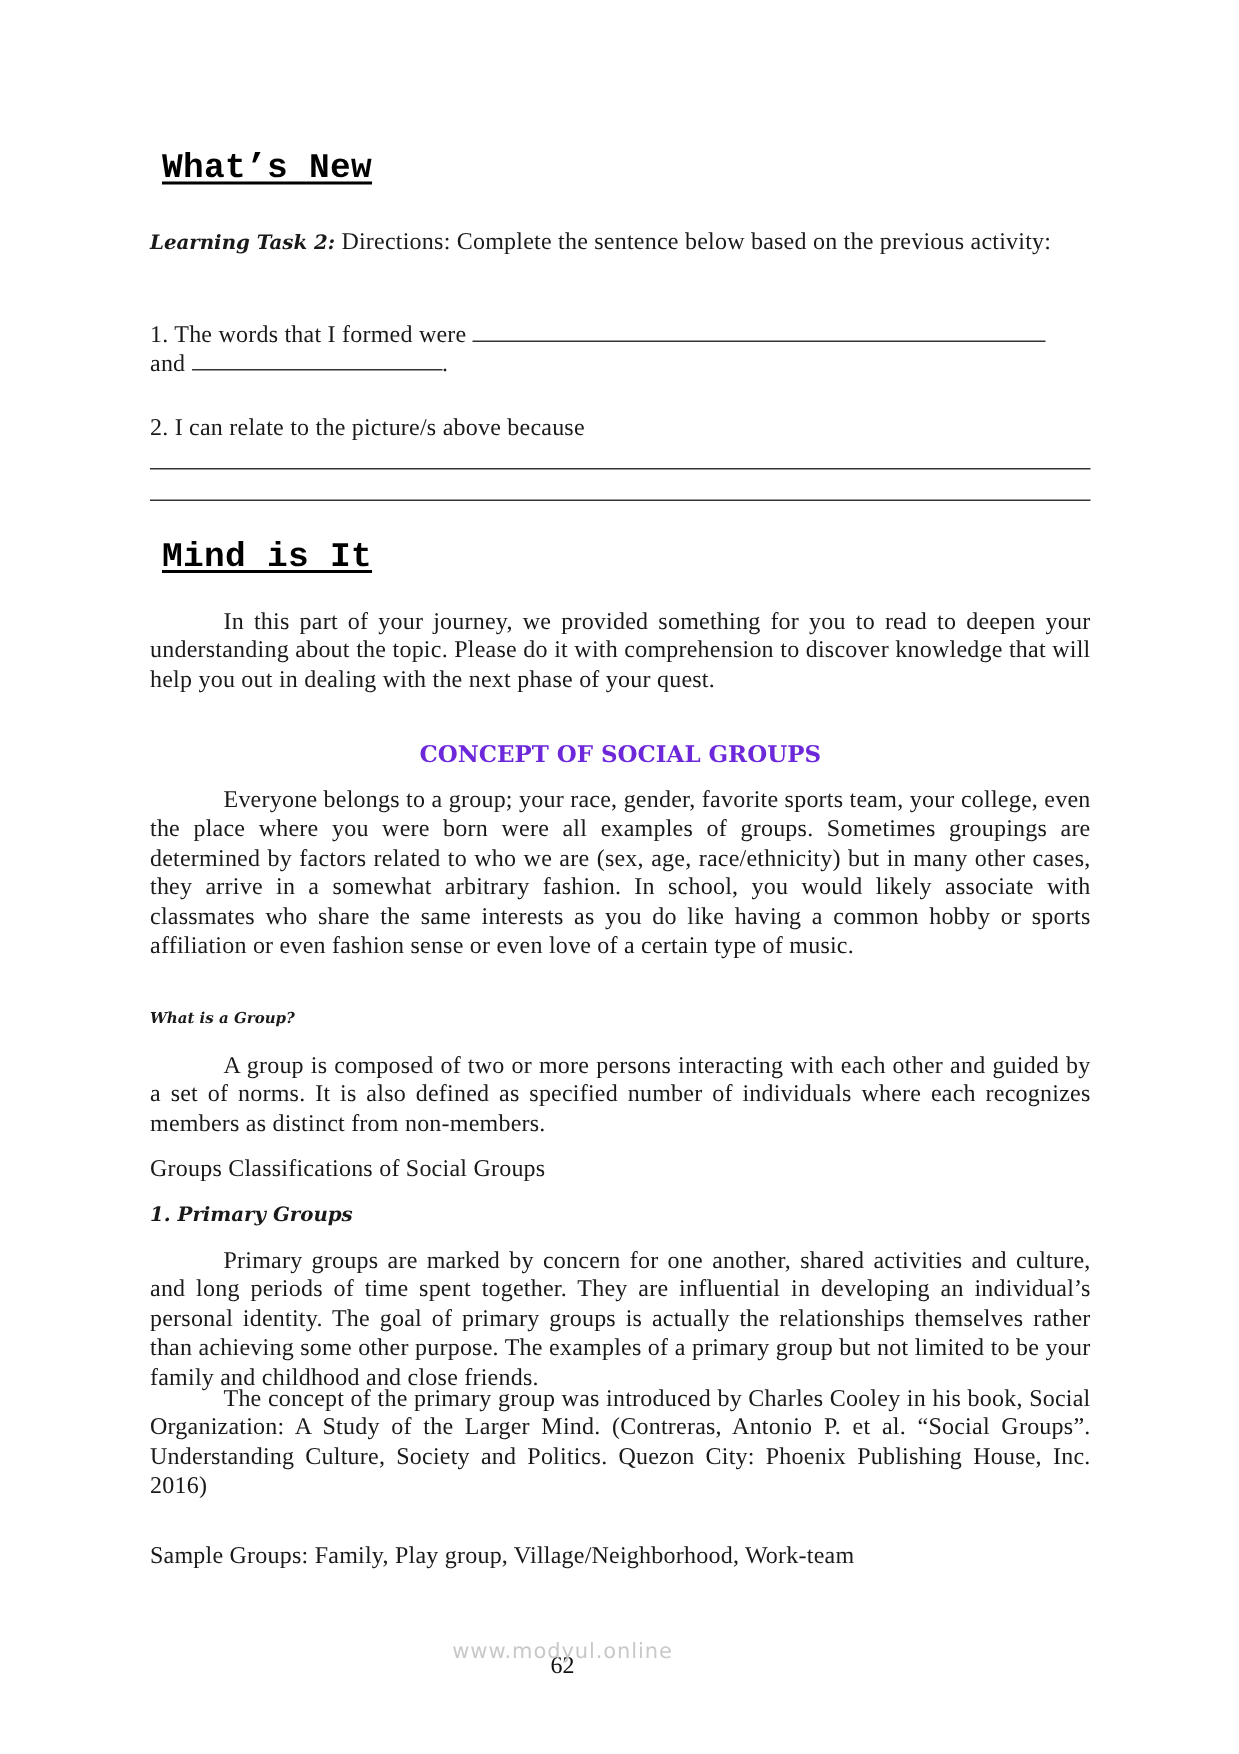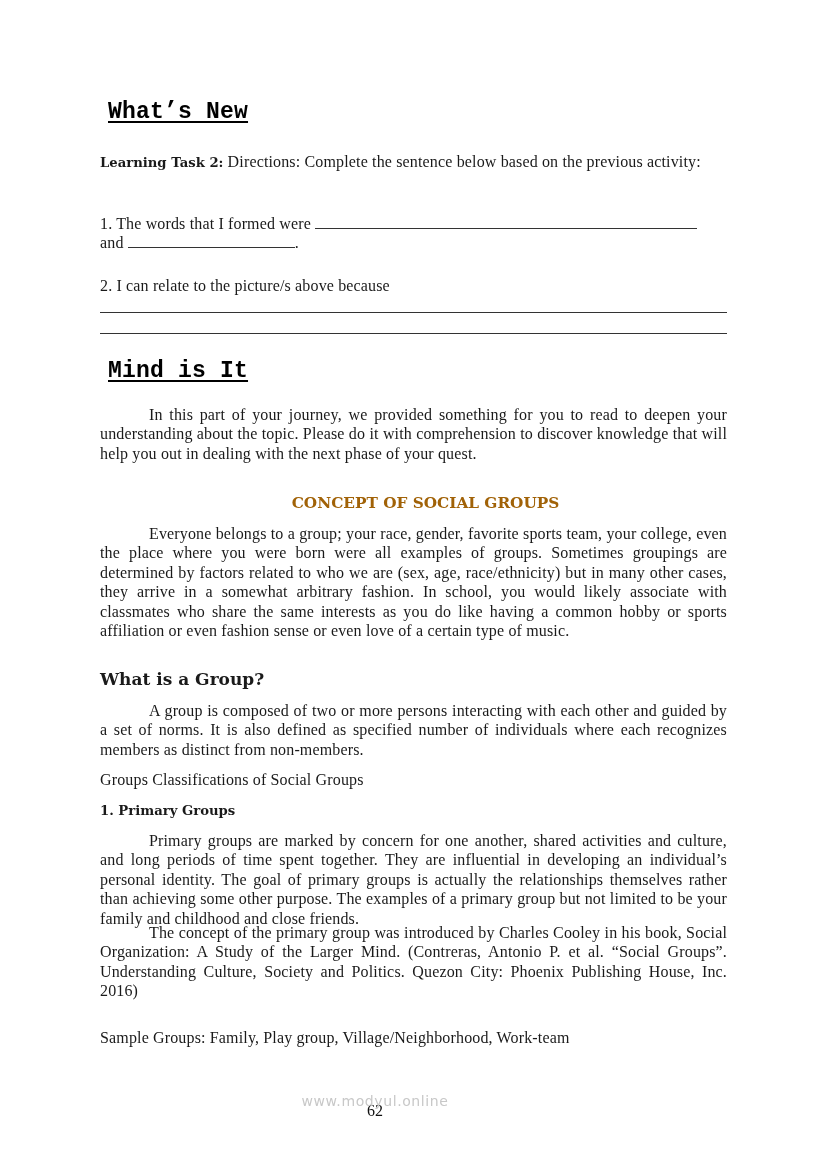--- a/index.html
+++ b/index.html
@@ -5,23 +5,23 @@
   html, body { margin: 0; padding: 0; background: #ffffff; }
   body { width: 826px; height: 1169px; position: relative; overflow: hidden;
          font-family: "DejaVu Serif", "Liberation Serif", serif; color: #1a1a1a; }
   .page { position: absolute; left: 100px; top: 0; width: 627px; }
   .h1 { position: absolute; left: 8px; font-family: Liberation Mono, monospace; font-weight: bold;
         font-size: 23px; text-decoration: underline; text-underline-offset: 3px; text-decoration-thickness: 2px;
         letter-spacing: 0.2px; color: #000; margin: 0; }
   .p { position: absolute; left: 0; width: 627px; font-size: 14.1px; line-height: 19.4px;
        text-align: justify; margin: 0; font-family: "Liberation Serif", serif; font-size: 16px; letter-spacing: 0.15px; }
   .indent { text-indent: 49px; }
-  .b { font-weight: bold; font-family: "DejaVu Serif", serif; font-size: 13.2px; letter-spacing: 0; }
-  .center-title { position: absolute; left: 12px; width: 627px; text-align: center; font-family: "DejaVu Serif", serif;
-       font-weight: bold; font-size: 15.3px; margin: 0; color: #a16207; }
+  .b { font-weight: bold; font-family: "DejaVu Serif", serif; font-size: 13.2px; letter-spacing: 0; font-style: italic; }
+  .center-title { position: absolute; left: 0; width: 627px; text-align: center; font-family: "DejaVu Serif", serif;
+       font-weight: bold; font-size: 15.3px; margin: 0; color: #6d28d9; }
   .rule { position: absolute; left: 0; width: 627px; height: 0; border-top: 1px solid #333; }
   .blank { display: inline-block; border-bottom: 1px solid #333; height: 13px; vertical-align: baseline; }
   .footer { position: absolute; left: 0; width: 750px; text-align: center; }
   .pagenum { top: 1102px; font-family: "Liberation Serif", serif; font-size: 16px; color: #111; }
   .watermark { top: 1093px; font-family: "DejaVu Sans", sans-serif; font-size: 14px; color: #c8c8c8; letter-spacing: 0.6px; }
 </style>
 </head>
 <body>
 
 <div class="page">
@@ -37,21 +37,21 @@
   <div class="rule" style="top:333px;"></div>
 
   <h1 class="h1" style="top:358px;">Mind is It</h1>
 
   <p class="p indent" style="top:405px;">In this part of your journey, we provided something for you to read to deepen your understanding about the topic. Please do it with comprehension to discover knowledge that will help you out in dealing with the next phase of your quest.</p>
 
   <h2 class="center-title" style="top:494px;">CONCEPT OF SOCIAL GROUPS</h2>
 
   <p class="p indent" style="top:524px;">Everyone belongs to a group; your race, gender, favorite sports team, your college, even the place where you were born were all examples of groups. Sometimes groupings are determined by factors related to who we are (sex, age, race/ethnicity) but in many other cases, they arrive in a somewhat arbitrary fashion. In school, you would likely associate with classmates who share the same interests as you do like having a common hobby or sports affiliation or even fashion sense or even love of a certain type of music.</p>
 
-  <p class="p b" style="top:670px; font-size:17px;">What is a Group?</p>
+  <p class="p b" style="top:670px; font-size:10px;">What is a Group?</p>
 
   <p class="p indent" style="top:701px;">A group is composed of two or more persons interacting with each other and guided by a set of norms. It is also defined as specified number of individuals where each recognizes members as distinct from non-members.</p>
 
   <p class="p" style="top:770px;">Groups Classifications of Social Groups</p>
 
   <p class="p b" style="top:801px; font-size:13.2px;">1. Primary Groups</p>
 
   <p class="p indent" style="top:831px;">Primary groups are marked by concern for one another, shared activities and culture, and long periods of time spent together. They are influential in developing an individual’s personal identity. The goal of primary groups is actually the relationships themselves rather than achieving some other purpose. The examples of a primary group but not limited to be your family and childhood and close friends.</p>
 
   <p class="p indent" style="top:923px;">The concept of the primary group was introduced by Charles Cooley in his book, Social Organization: A Study of the Larger Mind. (Contreras, Antonio P. et al. “Social Groups”. Understanding Culture, Society and Politics. Quezon City: Phoenix Publishing House, Inc. 2016)</p>

